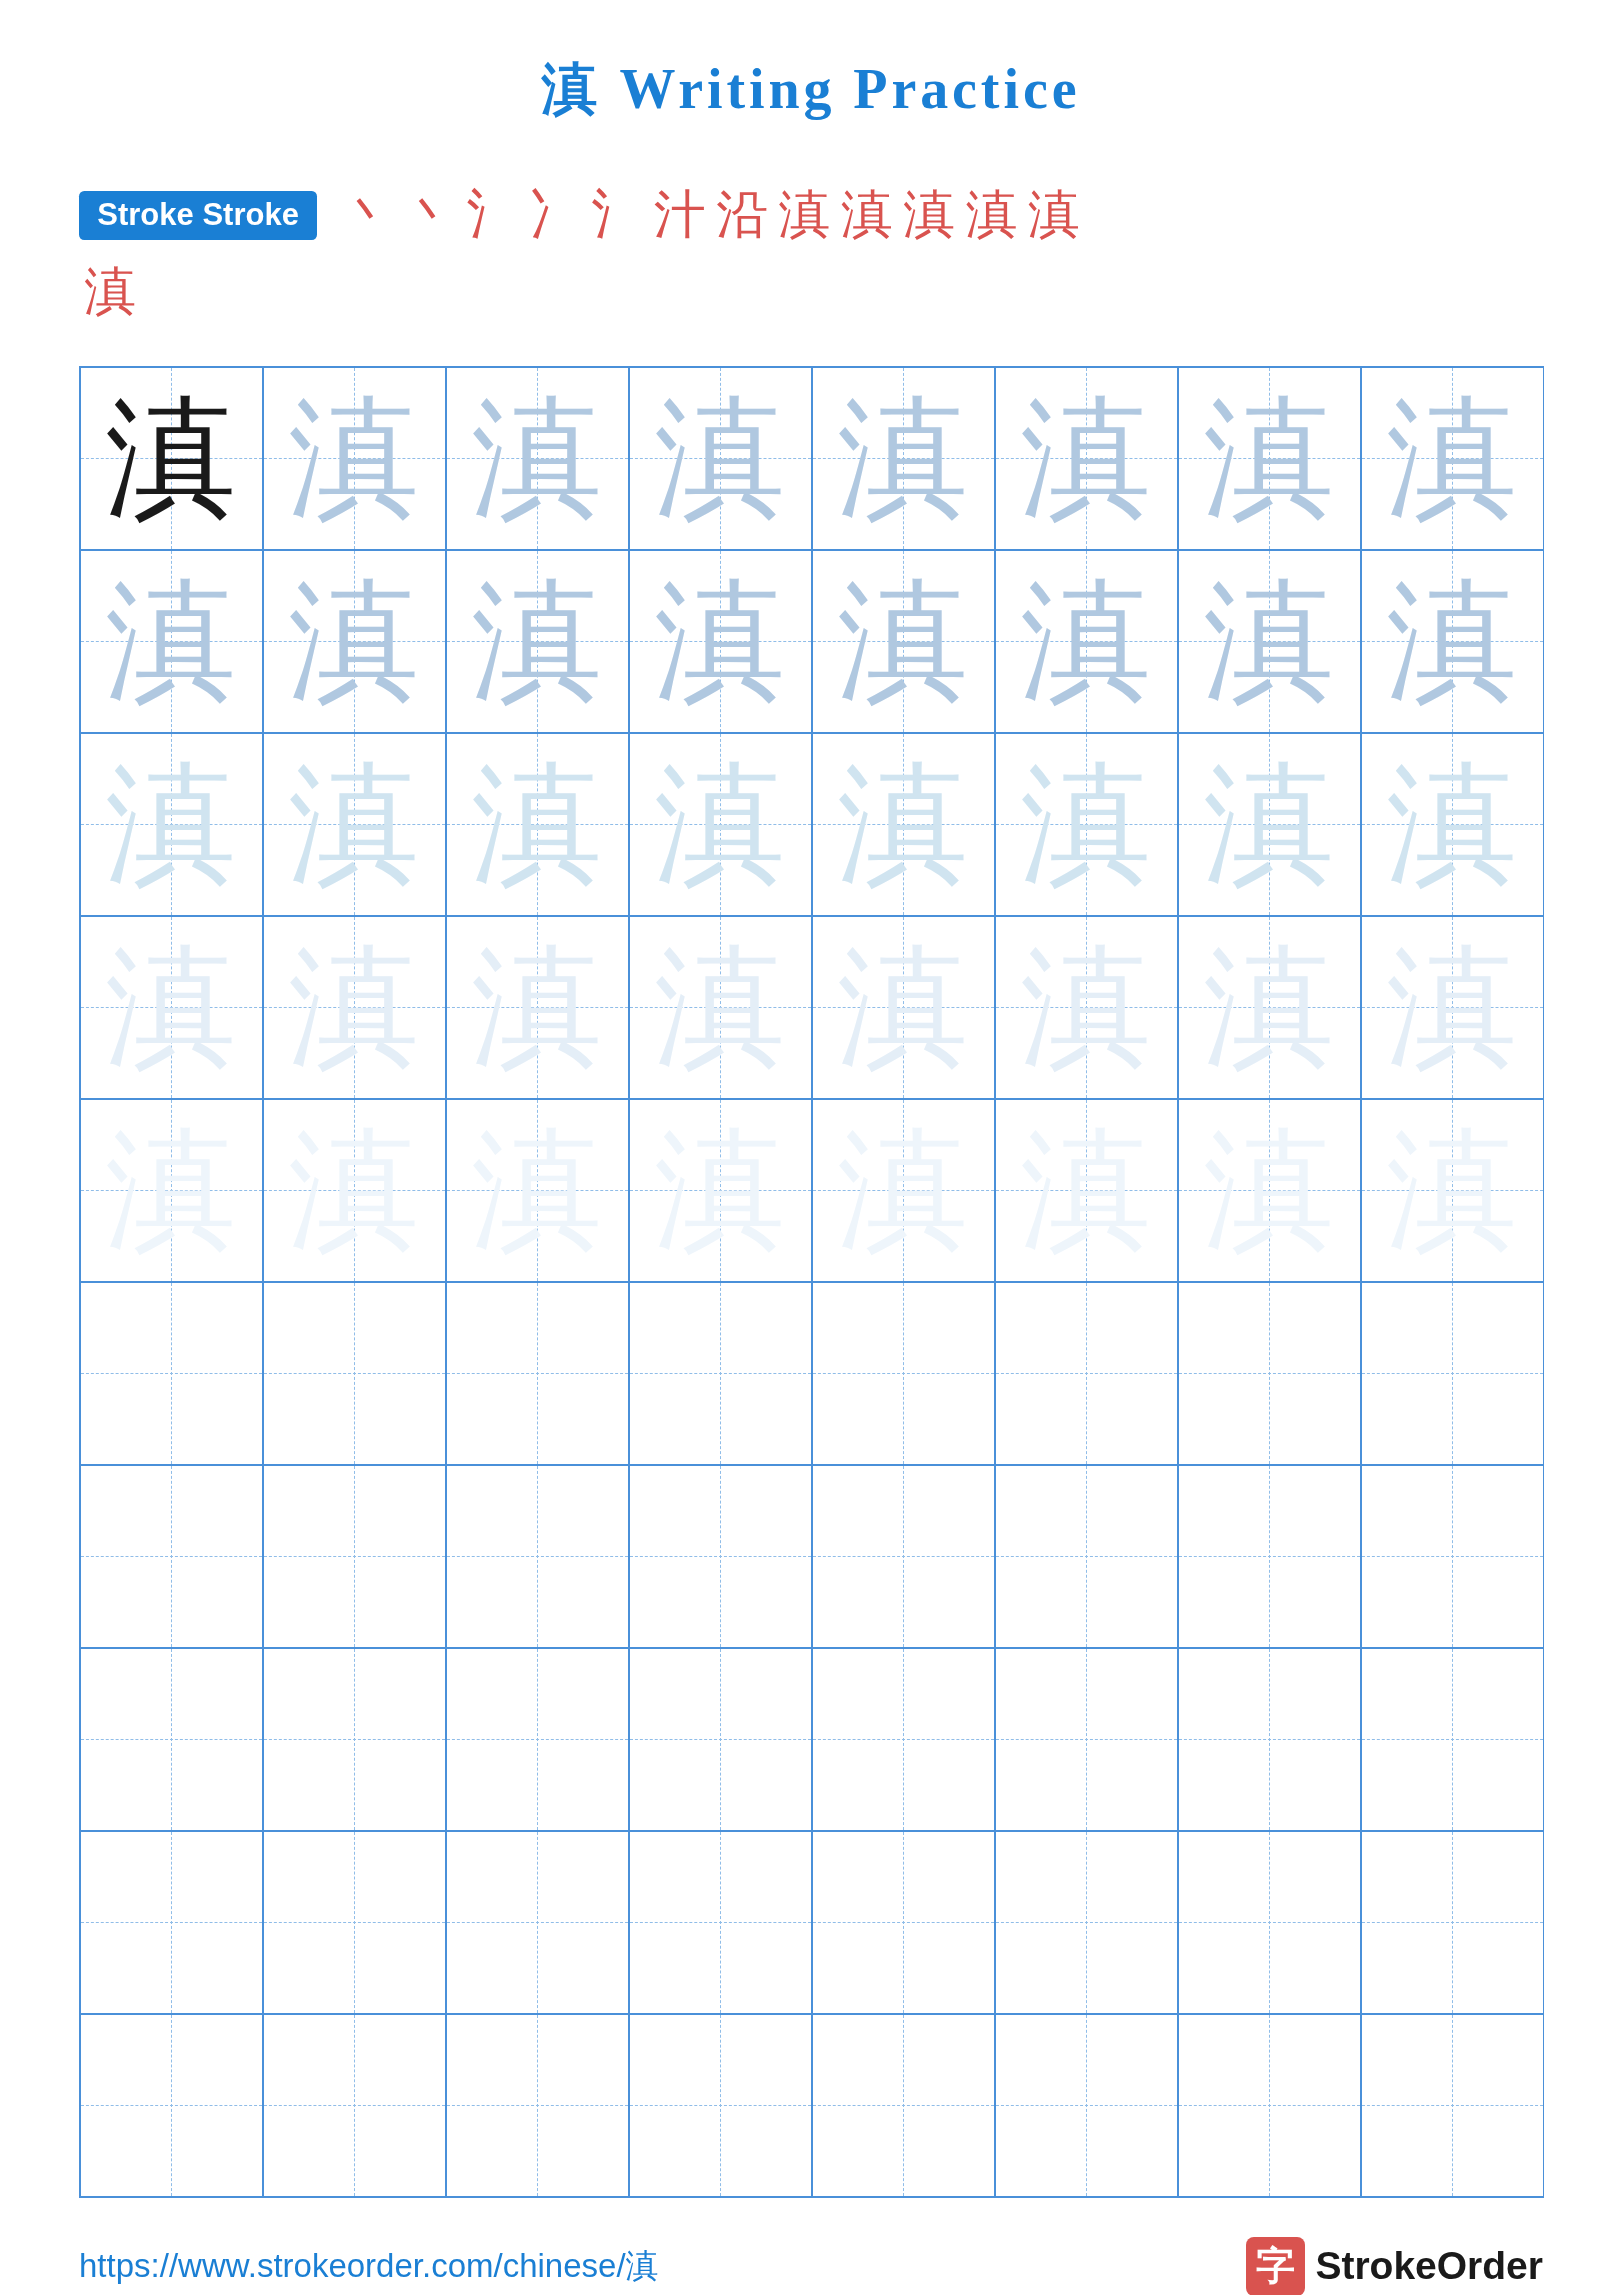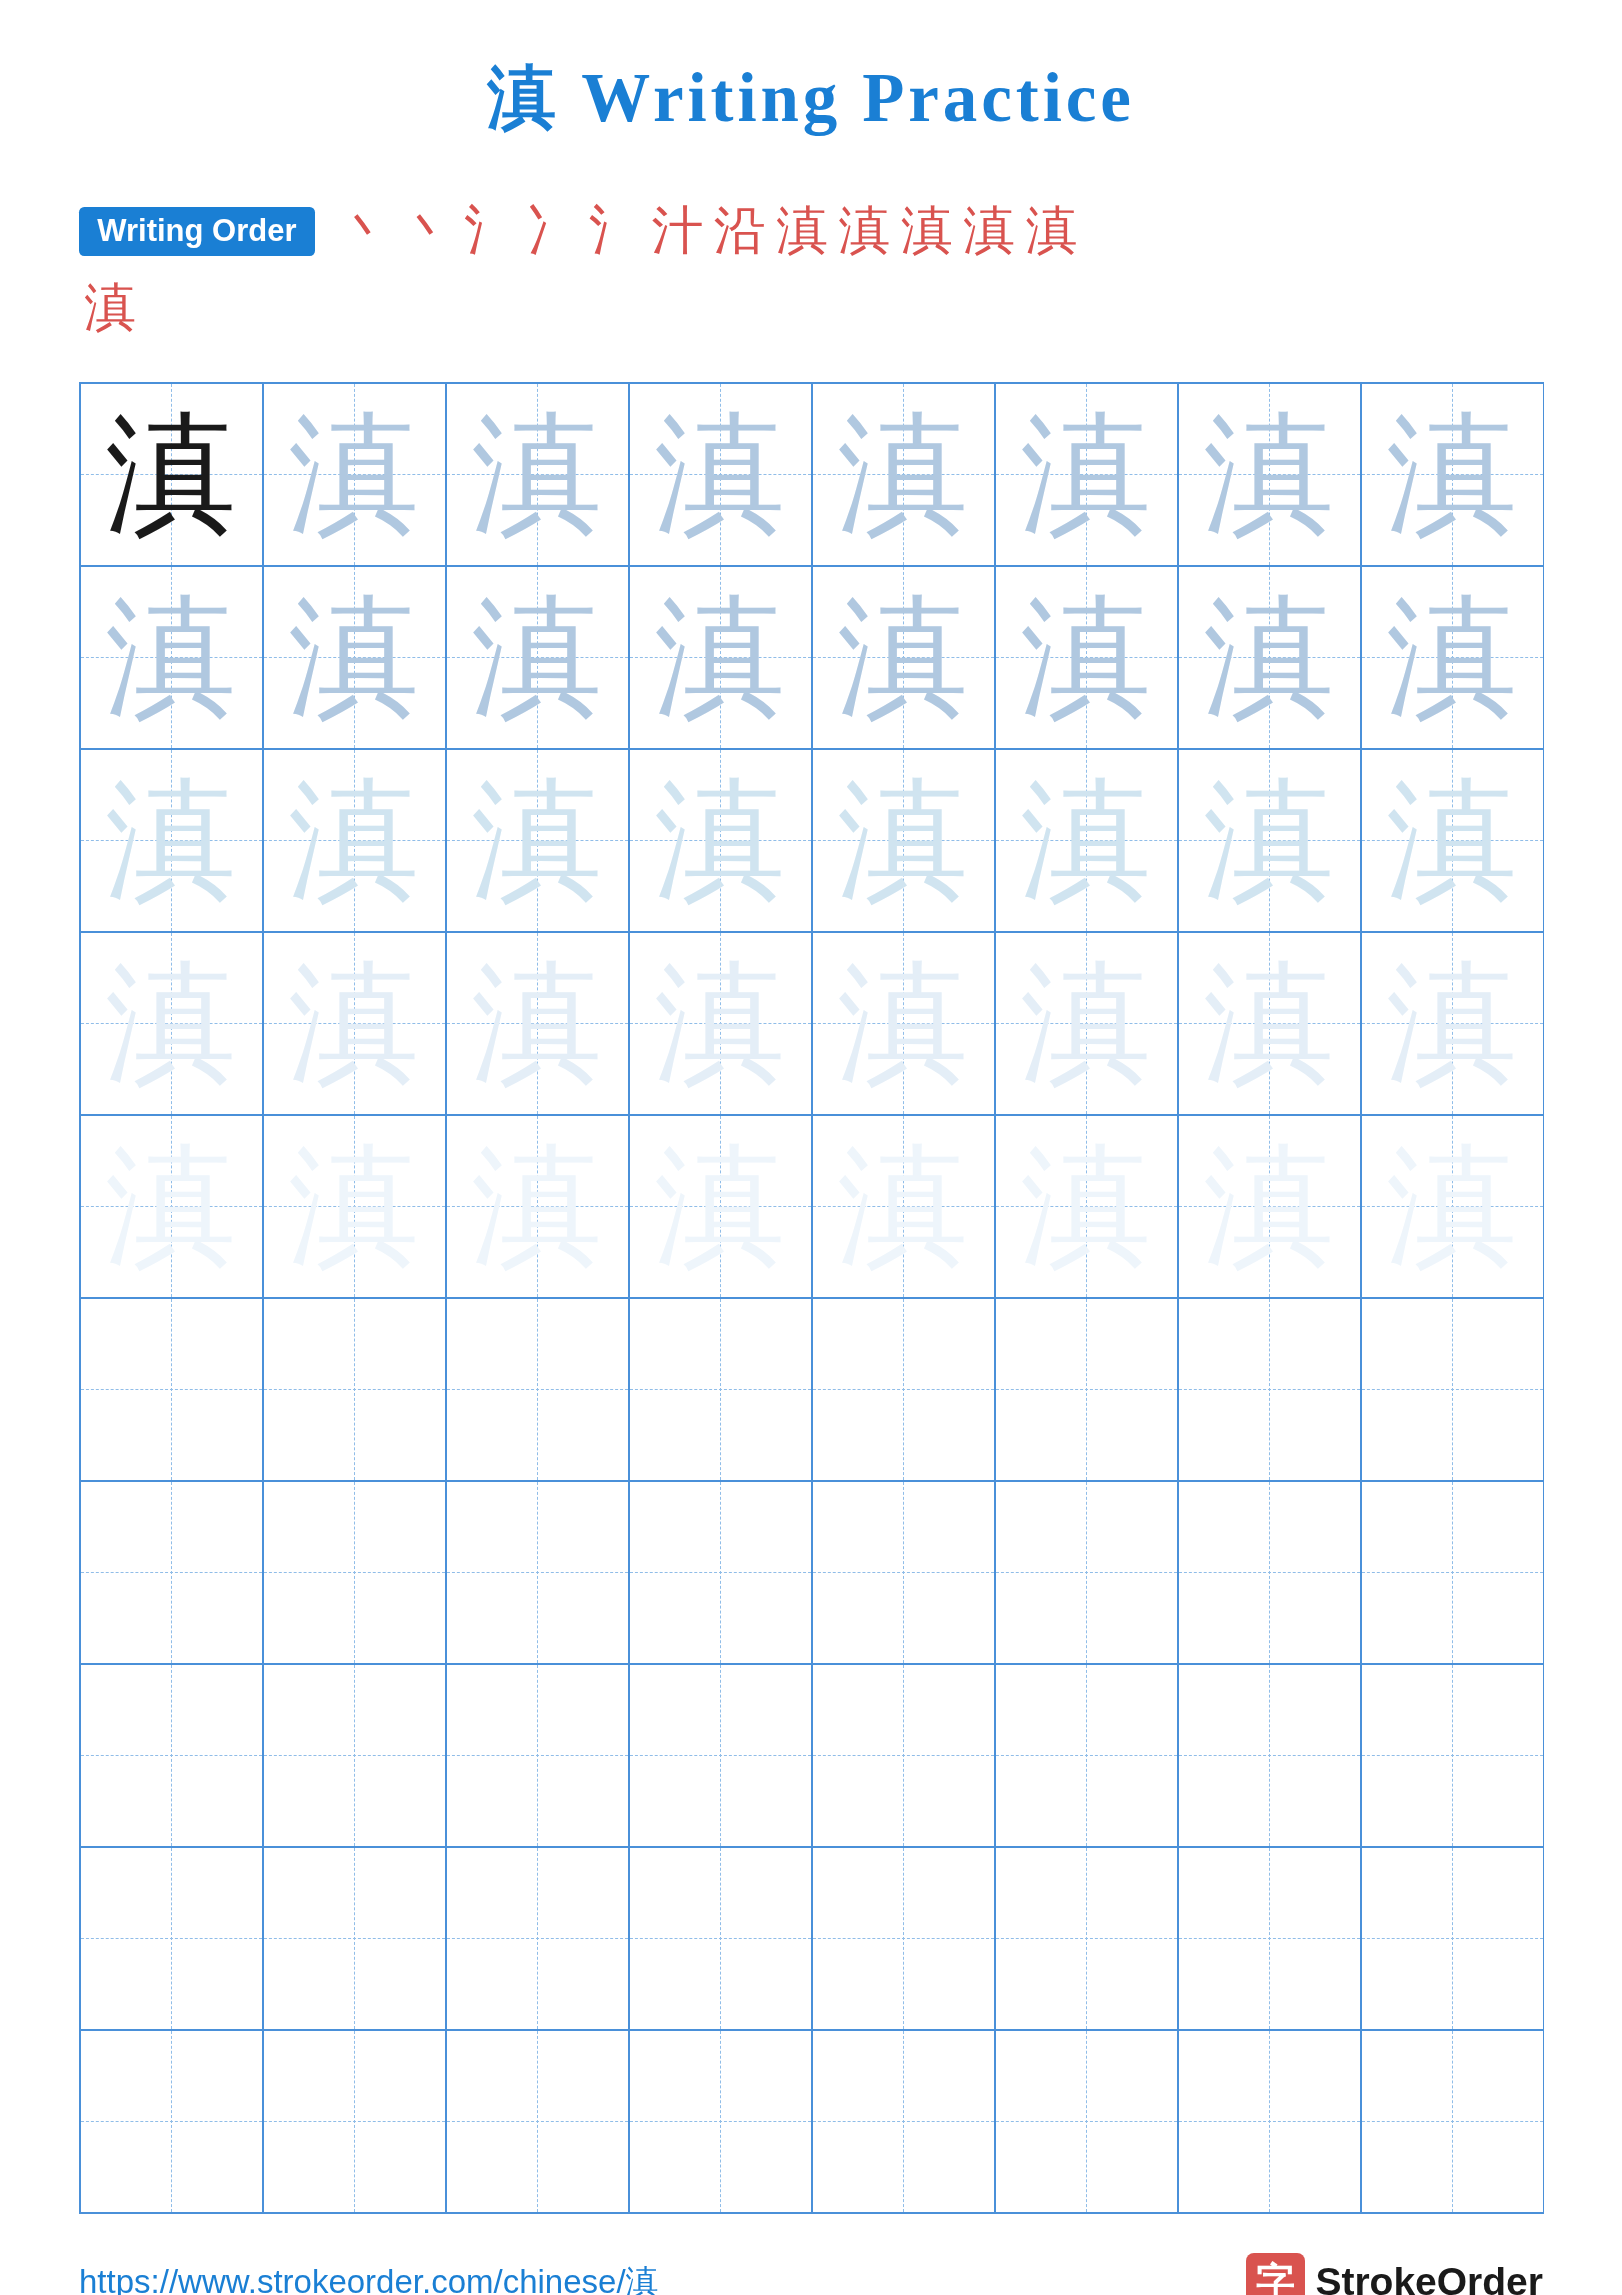--- a/index.html
+++ b/index.html
@@ -15,21 +15,21 @@
       width: 1622px;
       min-height: 2295px;
       background: #fff;
       padding: 52px 79px;
       display: flex;
       flex-direction: column;
       align-items: center;
     }
 
     .title {
-      font-size: 69px;
+      font-size: 56px;
       font-weight: bold;
       color: #1a7fd4;
       margin-bottom: 52px;
       text-align: center;
       letter-spacing: 3.9px;
     }
 
     .stroke-order-badge {
       background: #1a7fd4;
       color: white;
@@ -185,21 +185,21 @@
 <body>
 
 <div class="page">
 
   <h1 class="title">
     <span>滇</span><span> Writing Practice</span>
   </h1>
 
   <div class="stroke-order-section">
     <div class="stroke-line1">
-      <div class="stroke-order-badge">Writing Order</div>
+      <div class="stroke-order-badge">Stroke Stroke</div>
       <span class="stroke-char">丶</span>
       <span class="stroke-char">丶</span>
       <span class="stroke-char">氵</span>
       <span class="stroke-char">冫</span>
       <span class="stroke-char">氵</span>
       <span class="stroke-char">汁</span>
       <span class="stroke-char">沿</span>
       <span class="stroke-char">滇</span>
       <span class="stroke-char">滇</span>
       <span class="stroke-char">滇</span>

